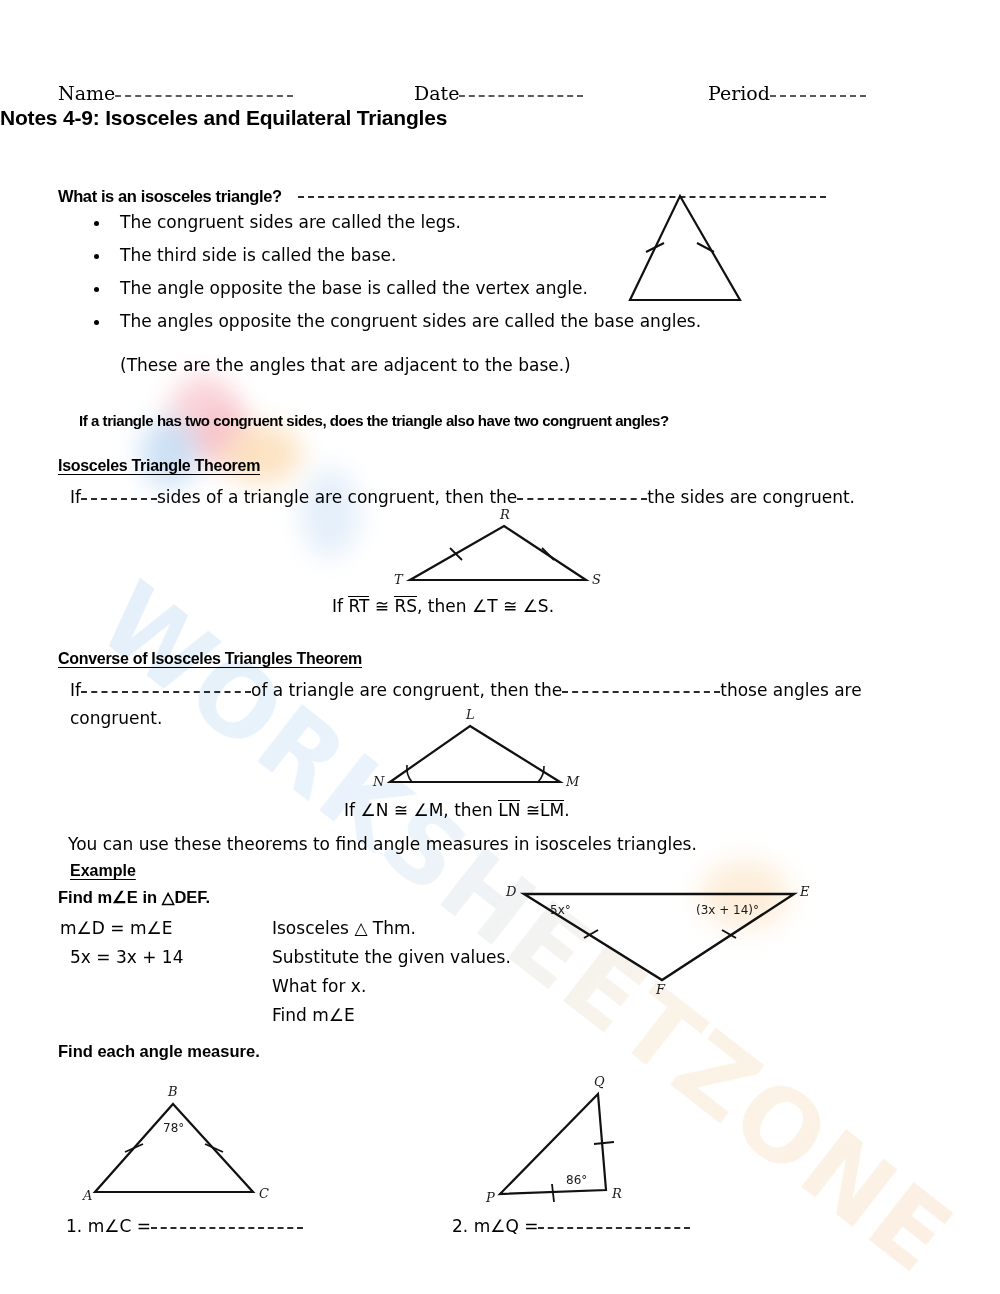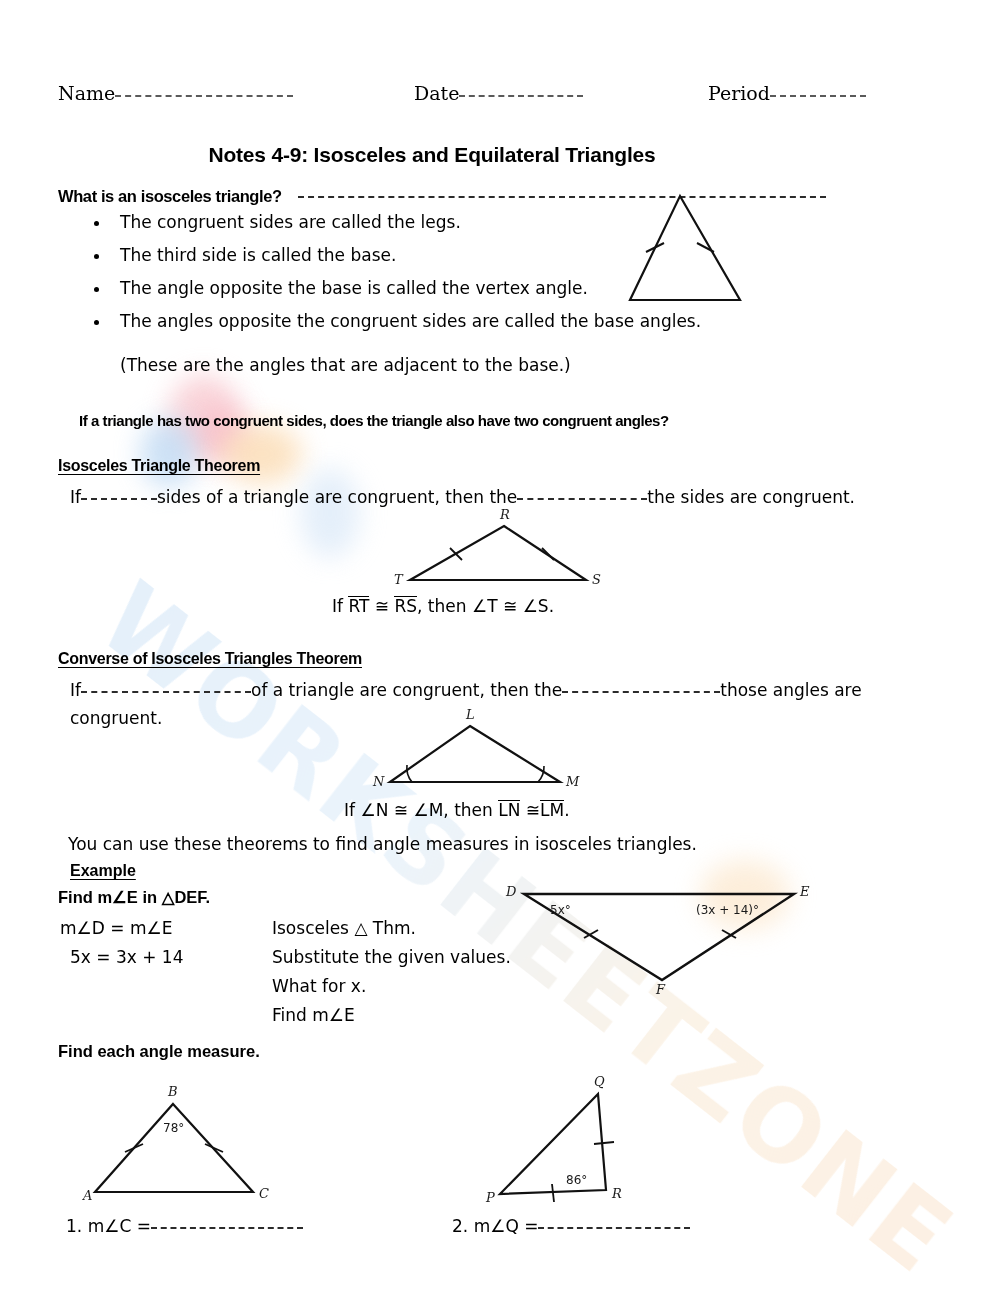--- a/index.html
+++ b/index.html
@@ -78,26 +78,25 @@
   }
   .hdr-name   { left: 0px;   top: 0px; }
   .hdr-date   { left: 356px; top: 0px; }
   .hdr-period { left: 650px; top: 0px; }
   .blank-name   { width: 178px; }
   .blank-date   { width: 124px; }
   .blank-period { width: 96px;  }
 
   .title {
     top: 106px; left: 0; width: 864px;
-    text-align: center;
+    text-align: left;
     font-family: "Liberation Sans", sans-serif;
     font-weight: bold;
     font-size: 21px;
     letter-spacing: -0.2px;
-    margin-top: 37px;
   }
 
   .q-main {
     top: 152px; left: 58px;
     font-family: "Liberation Sans", sans-serif;
     font-weight: bold;
     font-size: 16.5px;
     letter-spacing: -0.4px;
     white-space: nowrap;
     margin-top: 32px;

